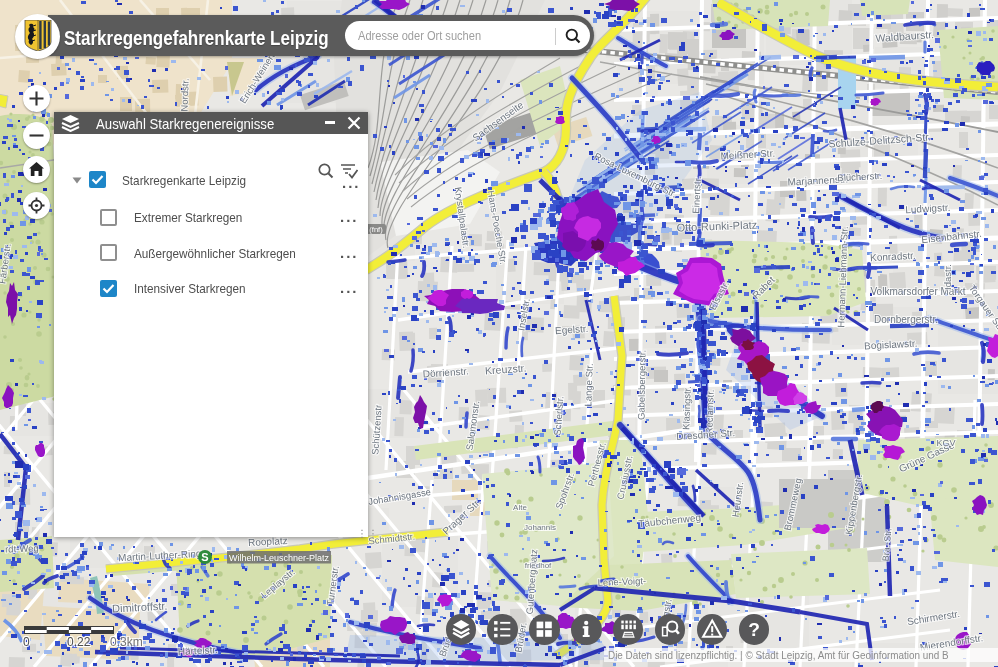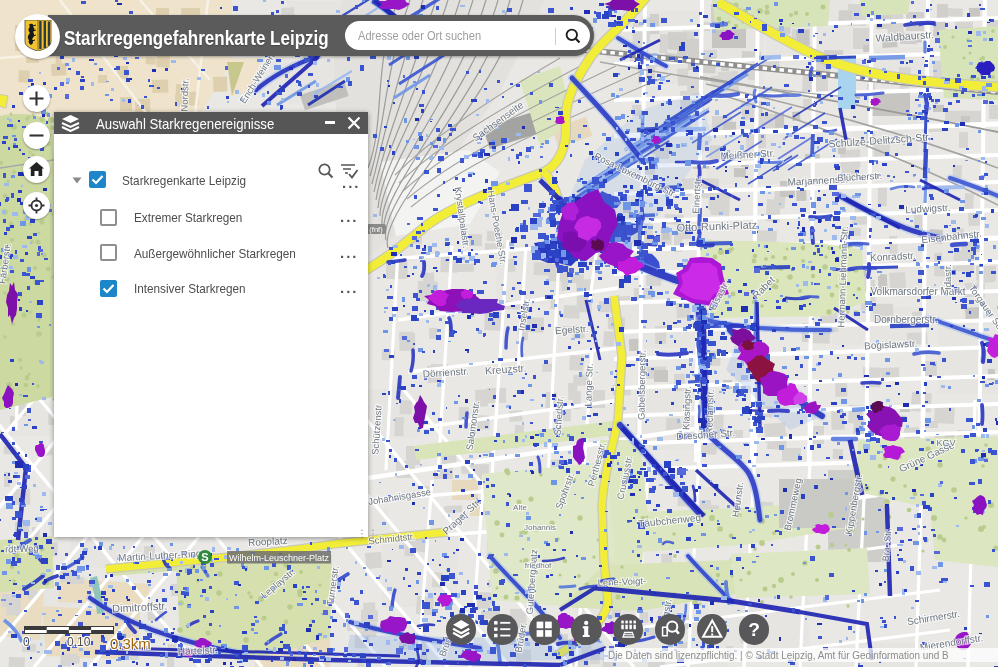--- a/index.html
+++ b/index.html
@@ -1454,16 +1454,16 @@
       <text x="15" y="21.5" font-size="19" font-weight="bold" fill="#fff" text-anchor="middle" font-family="Liberation Sans">?</text>
     </svg>
     <svg style="position:absolute;left:24px;top:626px" width="92" height="10" viewBox="0 0 92 10">
 <rect x="0.5" y="0.5" width="89" height="7" fill="#fff" stroke="#3a3a3a" stroke-width="1"></rect>
 <rect x="0.5" y="0.5" width="22.2" height="3.5" fill="#3a3a3a"></rect>
       <rect x="44.9" y="0.5" width="22.2" height="3.5" fill="#3a3a3a"></rect>
 <rect x="22.7" y="4" width="22.2" height="3.5" fill="#3a3a3a"></rect>
       <rect x="67.1" y="4" width="22.2" height="3.5" fill="#3a3a3a"></rect>
 </svg>
     <div style="position:absolute;left:23px;top:635px;font-size:12px;color:#4d4d4d;text-shadow:-1px -1px 0 #fff,1px -1px 0 #fff,-1px 1px 0 #fff,1px 1px 0 #fff">0</div>
-    <div style="position:absolute;left:67px;top:635px;font-size:12px;color:#4d4d4d;text-shadow:-1px -1px 0 #fff,1px -1px 0 #fff,-1px 1px 0 #fff,1px 1px 0 #fff">0.10</div>
-    <div style="position:absolute;left:110px;top:635px;font-size:15px;color:#a16207;text-shadow:-1px -1px 0 #fff,1px -1px 0 #fff,-1px 1px 0 #fff,1px 1px 0 #fff">0.3km</div>
+    <div style="position:absolute;left:67px;top:635px;font-size:12px;color:#4d4d4d;text-shadow:-1px -1px 0 #fff,1px -1px 0 #fff,-1px 1px 0 #fff,1px 1px 0 #fff">0.22</div>
+    <div style="position:absolute;left:110px;top:635px;font-size:12px;color:#737373;text-shadow:-1px -1px 0 #fff,1px -1px 0 #fff,-1px 1px 0 #fff,1px 1px 0 #fff">0.3km</div>
     <div style="position:absolute;left:604px;top:648px;width:394px;height:13.5px;background:rgba(255,255,255,.75)"></div>
     <div style="position:absolute;left:608px;top:649px;width:420px;font-size:11px;color:#8c8c8c;white-space:nowrap;transform:scaleX(0.9);transform-origin:0 0">Die Daten sind lizenzpflichtig. | © Stadt Leipzig, Amt für Geoinformation und B</div>
 </div>
 </body></html>

